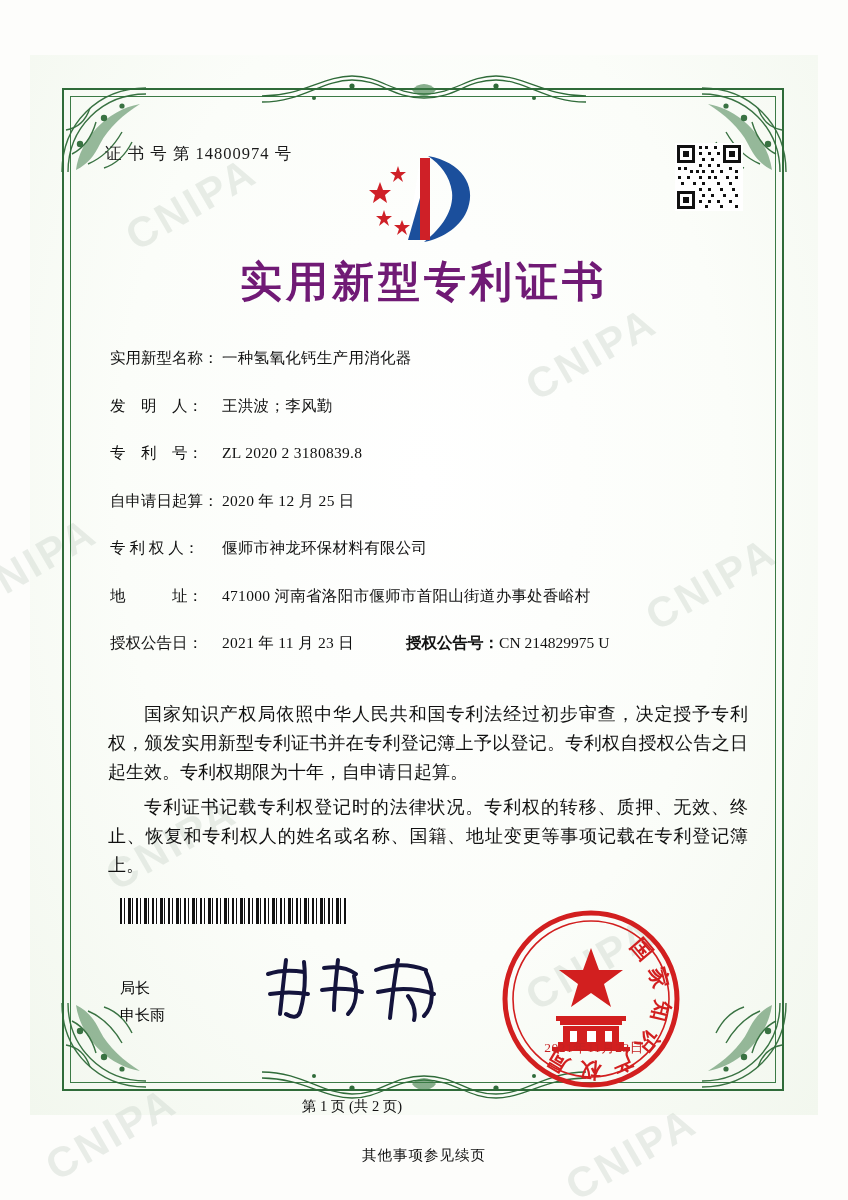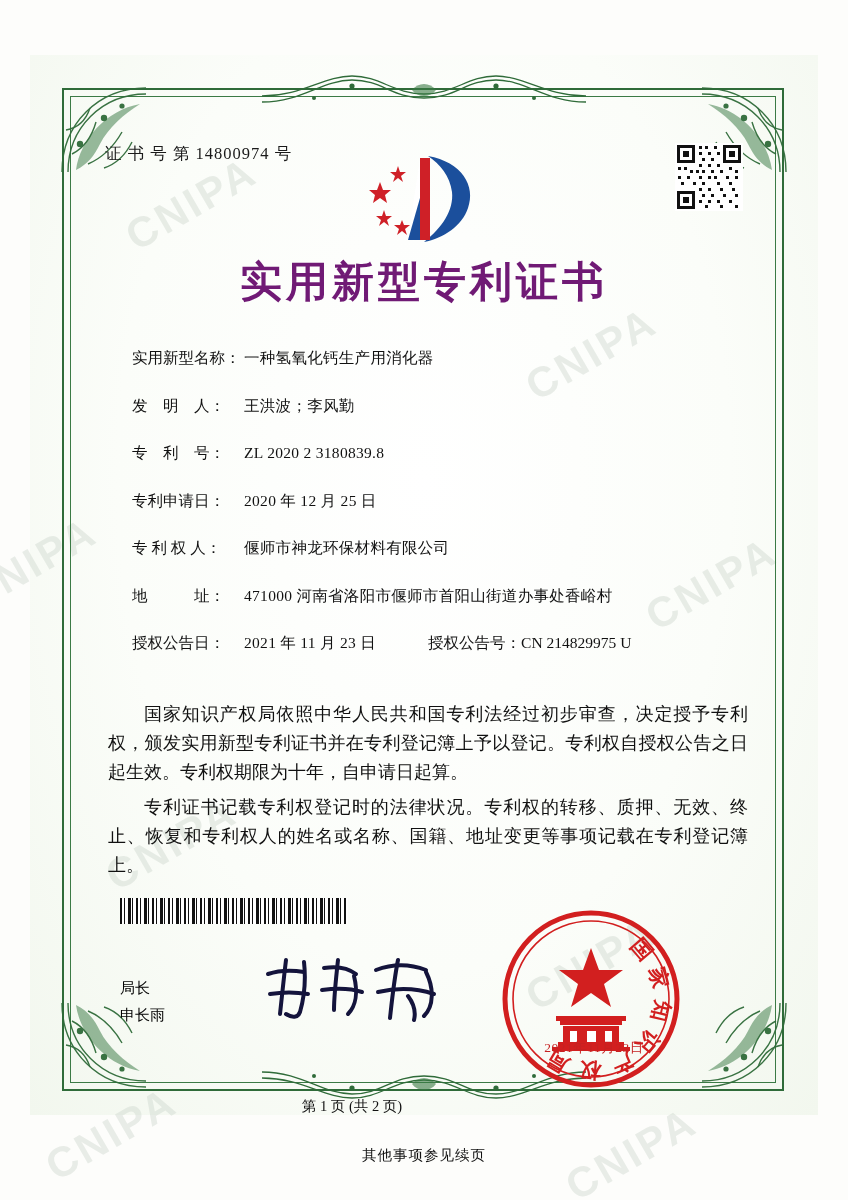--- a/index.html
+++ b/index.html
@@ -140,30 +140,30 @@
     align-items: baseline;
     margin-bottom: 26.5px;
     font-size: 15.5px;
     color: #111;
   }
   .flabel {
     width: 112px;
     flex: 0 0 112px;
     letter-spacing: 0px;
     white-space: nowrap;
-    margin-left: 22px;
   }
   .fvalue {
     flex: 1 1 auto;
     letter-spacing: .3px;
   }
   .frow.dual .fvalue { flex: 0 0 auto; }
   .flabel2 {
     margin-left: 52px;
     white-space: nowrap;
+    font-weight: bold;
   }
   .fvalue2 { margin-left: 0; }
 
   
   .paras {
     position: absolute;
     left: 108px; top: 700px;
     width: 640px;
     font-size: 18px;
     line-height: 29px;
@@ -440,21 +440,21 @@
     </div>
     <div class="frow">
       <div class="flabel">发　明　人：</div>
       <div class="fvalue">王洪波；李风勤</div>
     </div>
     <div class="frow">
       <div class="flabel">专　利　号：</div>
       <div class="fvalue">ZL 2020 2 3180839.8</div>
     </div>
     <div class="frow">
-      <div class="flabel">专利申请日：</div>
+      <div class="flabel">自申请日起算：</div>
       <div class="fvalue">2020 年 12 月 25 日</div>
     </div>
     <div class="frow">
       <div class="flabel">专 利 权 人：</div>
       <div class="fvalue">偃师市神龙环保材料有限公司</div>
     </div>
     <div class="frow">
       <div class="flabel">地　　　址：</div>
       <div class="fvalue">471000 河南省洛阳市偃师市首阳山街道办事处香峪村</div>
     </div>

